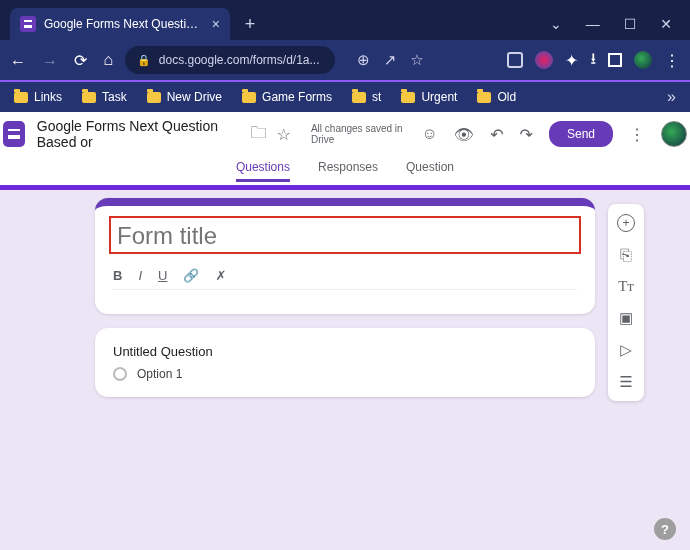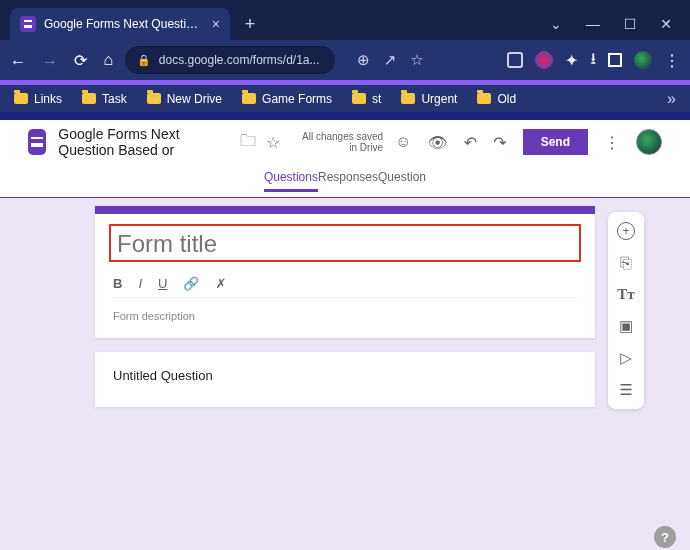--- a/index.html
+++ b/index.html
@@ -21,46 +21,46 @@
   .urlbar { height: 40px; background: #253371; display:flex; align-items:center; padding: 0 10px; gap:12px; }
   .urlbar .nav-icons { display:flex; gap:16px; color:#fff; font-size:16px; align-items:center; }
   .omnibox { flex:0 0 210px; background:#172047; border-radius:16px; height:28px; display:flex; align-items:center; padding:0 12px; gap:8px; color:#cfd3ea; font-size:12px; }
   .omnibox .lock { font-size:11px; }
   .url-actions { display:flex; gap:14px; color:#cfd3ea; font-size:15px; align-items:center; margin-left:10px; }
   .ext-icons { display:flex; gap:12px; align-items:center; margin-left:auto; }
   .ext-icons .circ { width:18px; height:18px; border-radius:50%; }
   .ext-icons .puzzle { color:#fff; font-size:16px; }
 
   
-  .bookmarks { height: 32px; background: #253371; display:flex; align-items:center; padding:0 14px; gap:20px; border-top:5px solid #8b5cf6; }
+  .bookmarks { height: 32px; background: #253371; display:flex; align-items:center; padding:0 14px; gap:20px; border-top:2px solid #8b5cf6; }
   .bm { display:flex; align-items:center; gap:6px; color:#fff; font-size:12px; }
   .bm .folder { width:14px; height:11px; background:#f5c742; border-radius:2px; position:relative; }
   .bm .folder::before { content:""; position:absolute; top:-3px; left:0; width:6px; height:3px; background:#f5c742; border-radius:1px 1px 0 0; }
   .bm-more { margin-left:auto; color:#cfd3ea; font-size:16px; }
 
   
-  .forms-header { height: 44px; background:#fff; display:flex; align-items:center; padding:0 28px; gap:12px;margin-top:8px; }
+  .forms-header { height: 44px; background:#fff; display:flex; align-items:center; padding:0 3px; gap:12px; }
   .forms-logo { width:26px; height:26px; background:#673ab7; border-radius:5px; display:flex; align-items:center; justify-content:center; }
   .forms-logo .bars { width:12px; height:10px; border-top:2px solid #fff; border-bottom:2px solid #fff; position:relative; }
   .forms-logo .bars::before { content:""; position:absolute; top:4px; left:0; width:12px; height:2px; background:#fff; }
   .doc-title { font-size:14px; color:#202124; }
   .doc-meta { display:flex; align-items:center; gap:10px; color:#5f6368; font-size:16px; }
-  .save-status { font-size:10px; color:#5f6368; margin-left:8px;text-align:right; }
+  .save-status { font-size:10px; color:#5f6368; margin-left:8px; }
   .header-actions { margin-left:auto; display:flex; align-items:center; gap:16px; color:#5f6368; }
-  .send-btn { background:#673ab7; color:#fff; border:none; padding:6px 18px; border-radius:0; font-size:12px; font-weight:700; }
+  .send-btn { background:#673ab7; color:#fff; border:none; padding:6px 18px; border-radius:12px; font-size:12px; font-weight:400; }
   .avatar { width:26px; height:26px; border-radius:50%; background: radial-gradient(circle at 40% 40%, #3a5 0%, #134 100%); border:1px solid #888; }
 
   
-  .form-tabs { height: 34px; background:#fff; display:flex; justify-content:center; align-items:center; border-bottom:1px solid #6d28d9; }
+  .form-tabs { height: 34px; background:#fff; display:flex; justify-content:center; align-items:center; gap:28px; border-bottom:5px solid #6d28d9; }
   .ftab { font-size:12px; color:#5f6368; padding-bottom:8px; }
   .ftab.active { color:#673ab7; border-bottom:3px solid #673ab7; font-weight:500; padding-bottom:5px; }
 
   
   .canvas { background:#ece5f5; height: 360px; padding: 8px 40px 0 40px; position:relative; }
-  .card { background:#fff; border-radius:0; box-shadow:0 1px 3px rgba(0,0,0,0.12); margin:0 auto 14px auto; width:500px; position:relative; }
+  .card { background:#fff; border-radius:13px; box-shadow:0 1px 3px rgba(0,0,0,0.12); margin:0 auto 14px auto; width:500px; position:relative; }
   .card.header-card { border-top:8px solid #673ab7; padding: 14px 18px 16px 18px; }
   .title-box { border:2px solid #d93025; padding:4px 6px 2px 6px; margin:-4px -4px 8px -4px; }
   .title-input { font-size:24px; color:#777; border:none; outline:none; width:100%; background:transparent; }
   .fmt-toolbar { display:flex; gap:16px; color:#5f6368; font-size:13px; padding:6px 0; border-bottom:1px solid #eee; margin-bottom:8px; }
   .fmt-toolbar .b { font-weight:bold; }
   .fmt-toolbar .i { font-style:italic; }
   .fmt-toolbar .u { text-decoration:underline; }
   .desc { font-size:11px; color:#888; padding-top:4px; }
 
   .card.q-card { padding:16px 18px; }
@@ -187,32 +187,35 @@
     <div class="title-box">
       <input class="title-input" placeholder="Form title" style="">
     </div>
     <div class="fmt-toolbar">
       <span class="b">B</span>
       <span class="i">I</span>
       <span class="u">U</span>
       <span>🔗</span>
       <span>✗</span>
     </div>
-    <div class="desc">Form description</div>
   </div>
 
   <div class="card q-card">
     <div class="q-title">Untitled Question</div>
+    <div class="option">
+      <span class="radio"></span>
+      <span>Option 1</span>
+    </div>
   </div>
 
   <div class="float-tools">
     <span class="tool">
         <span class="circle-plus">+</span>
       </span>
     <span class="tool">⎘</span>
-    <span class="tool" style="font-family:serif;font-weight:bold">Tᴛ</span>
+    <span class="tool" style="font-family:serif;font-weight:normal">Tᴛ</span>
     <span class="tool">▣</span>
     <span class="tool">▷</span>
     <span class="tool">☰</span>
   </div>
 
   <div class="help-fab">?</div>
 </div>
 
 </body></html>

